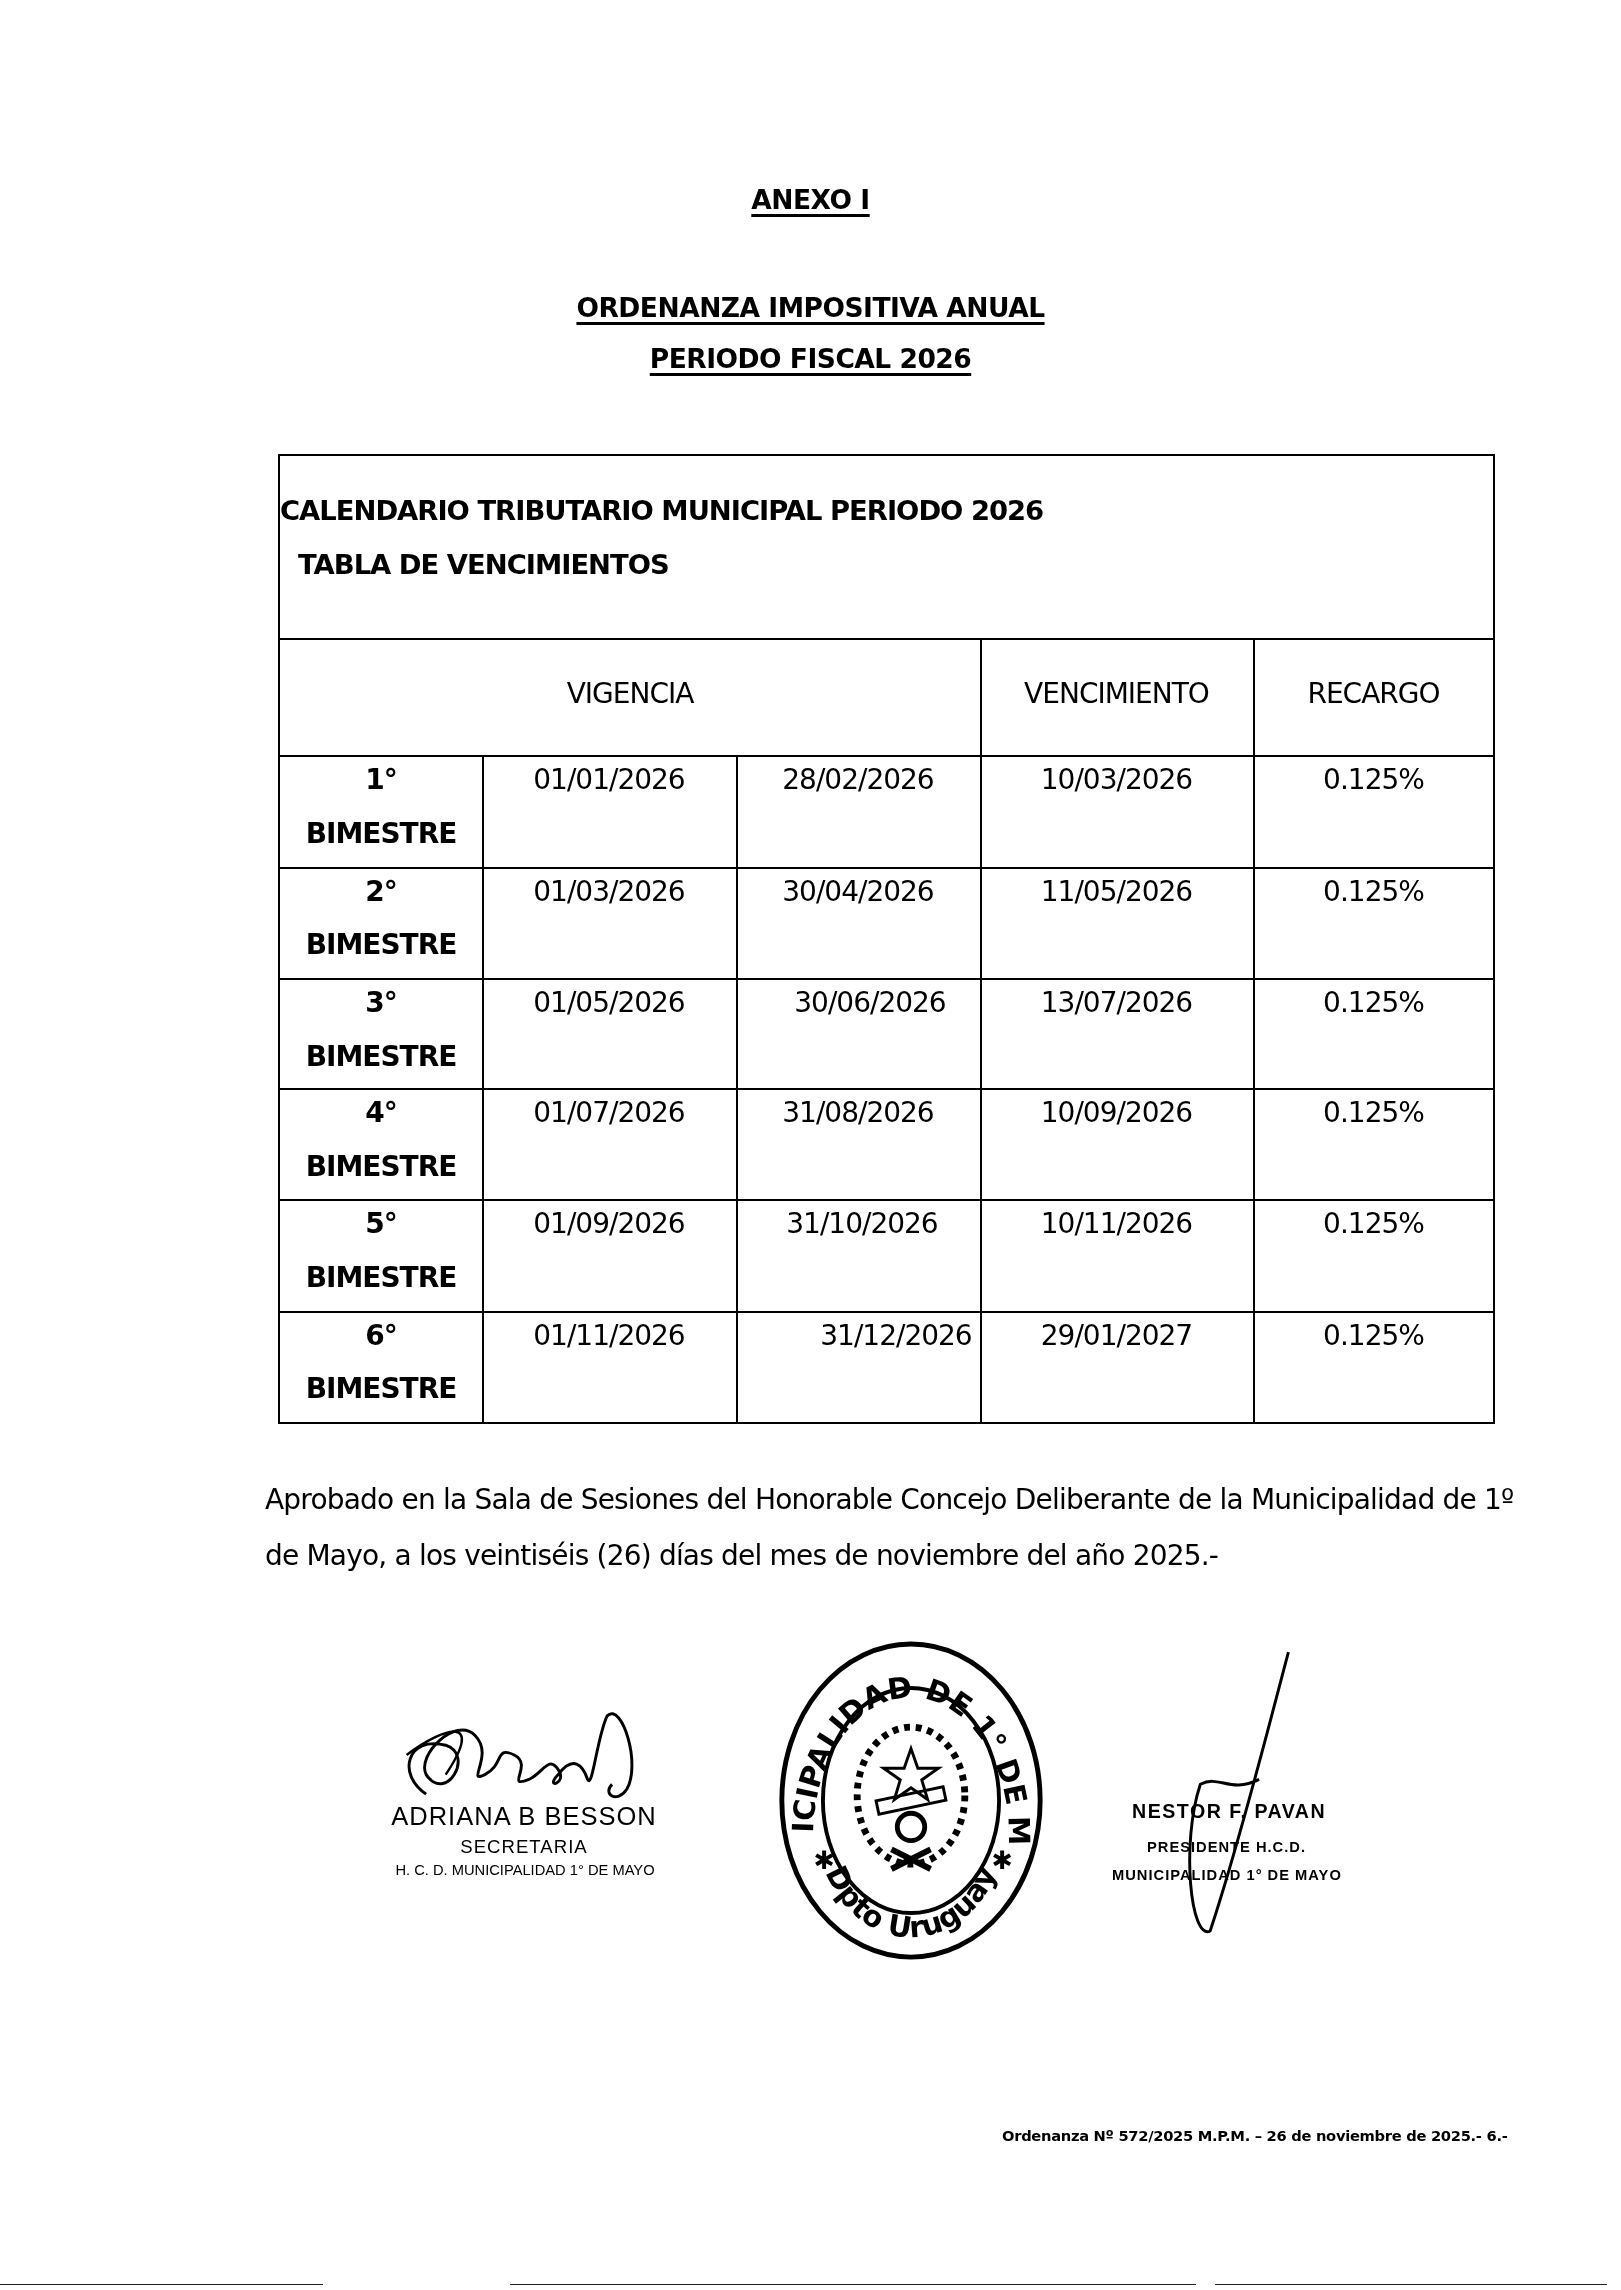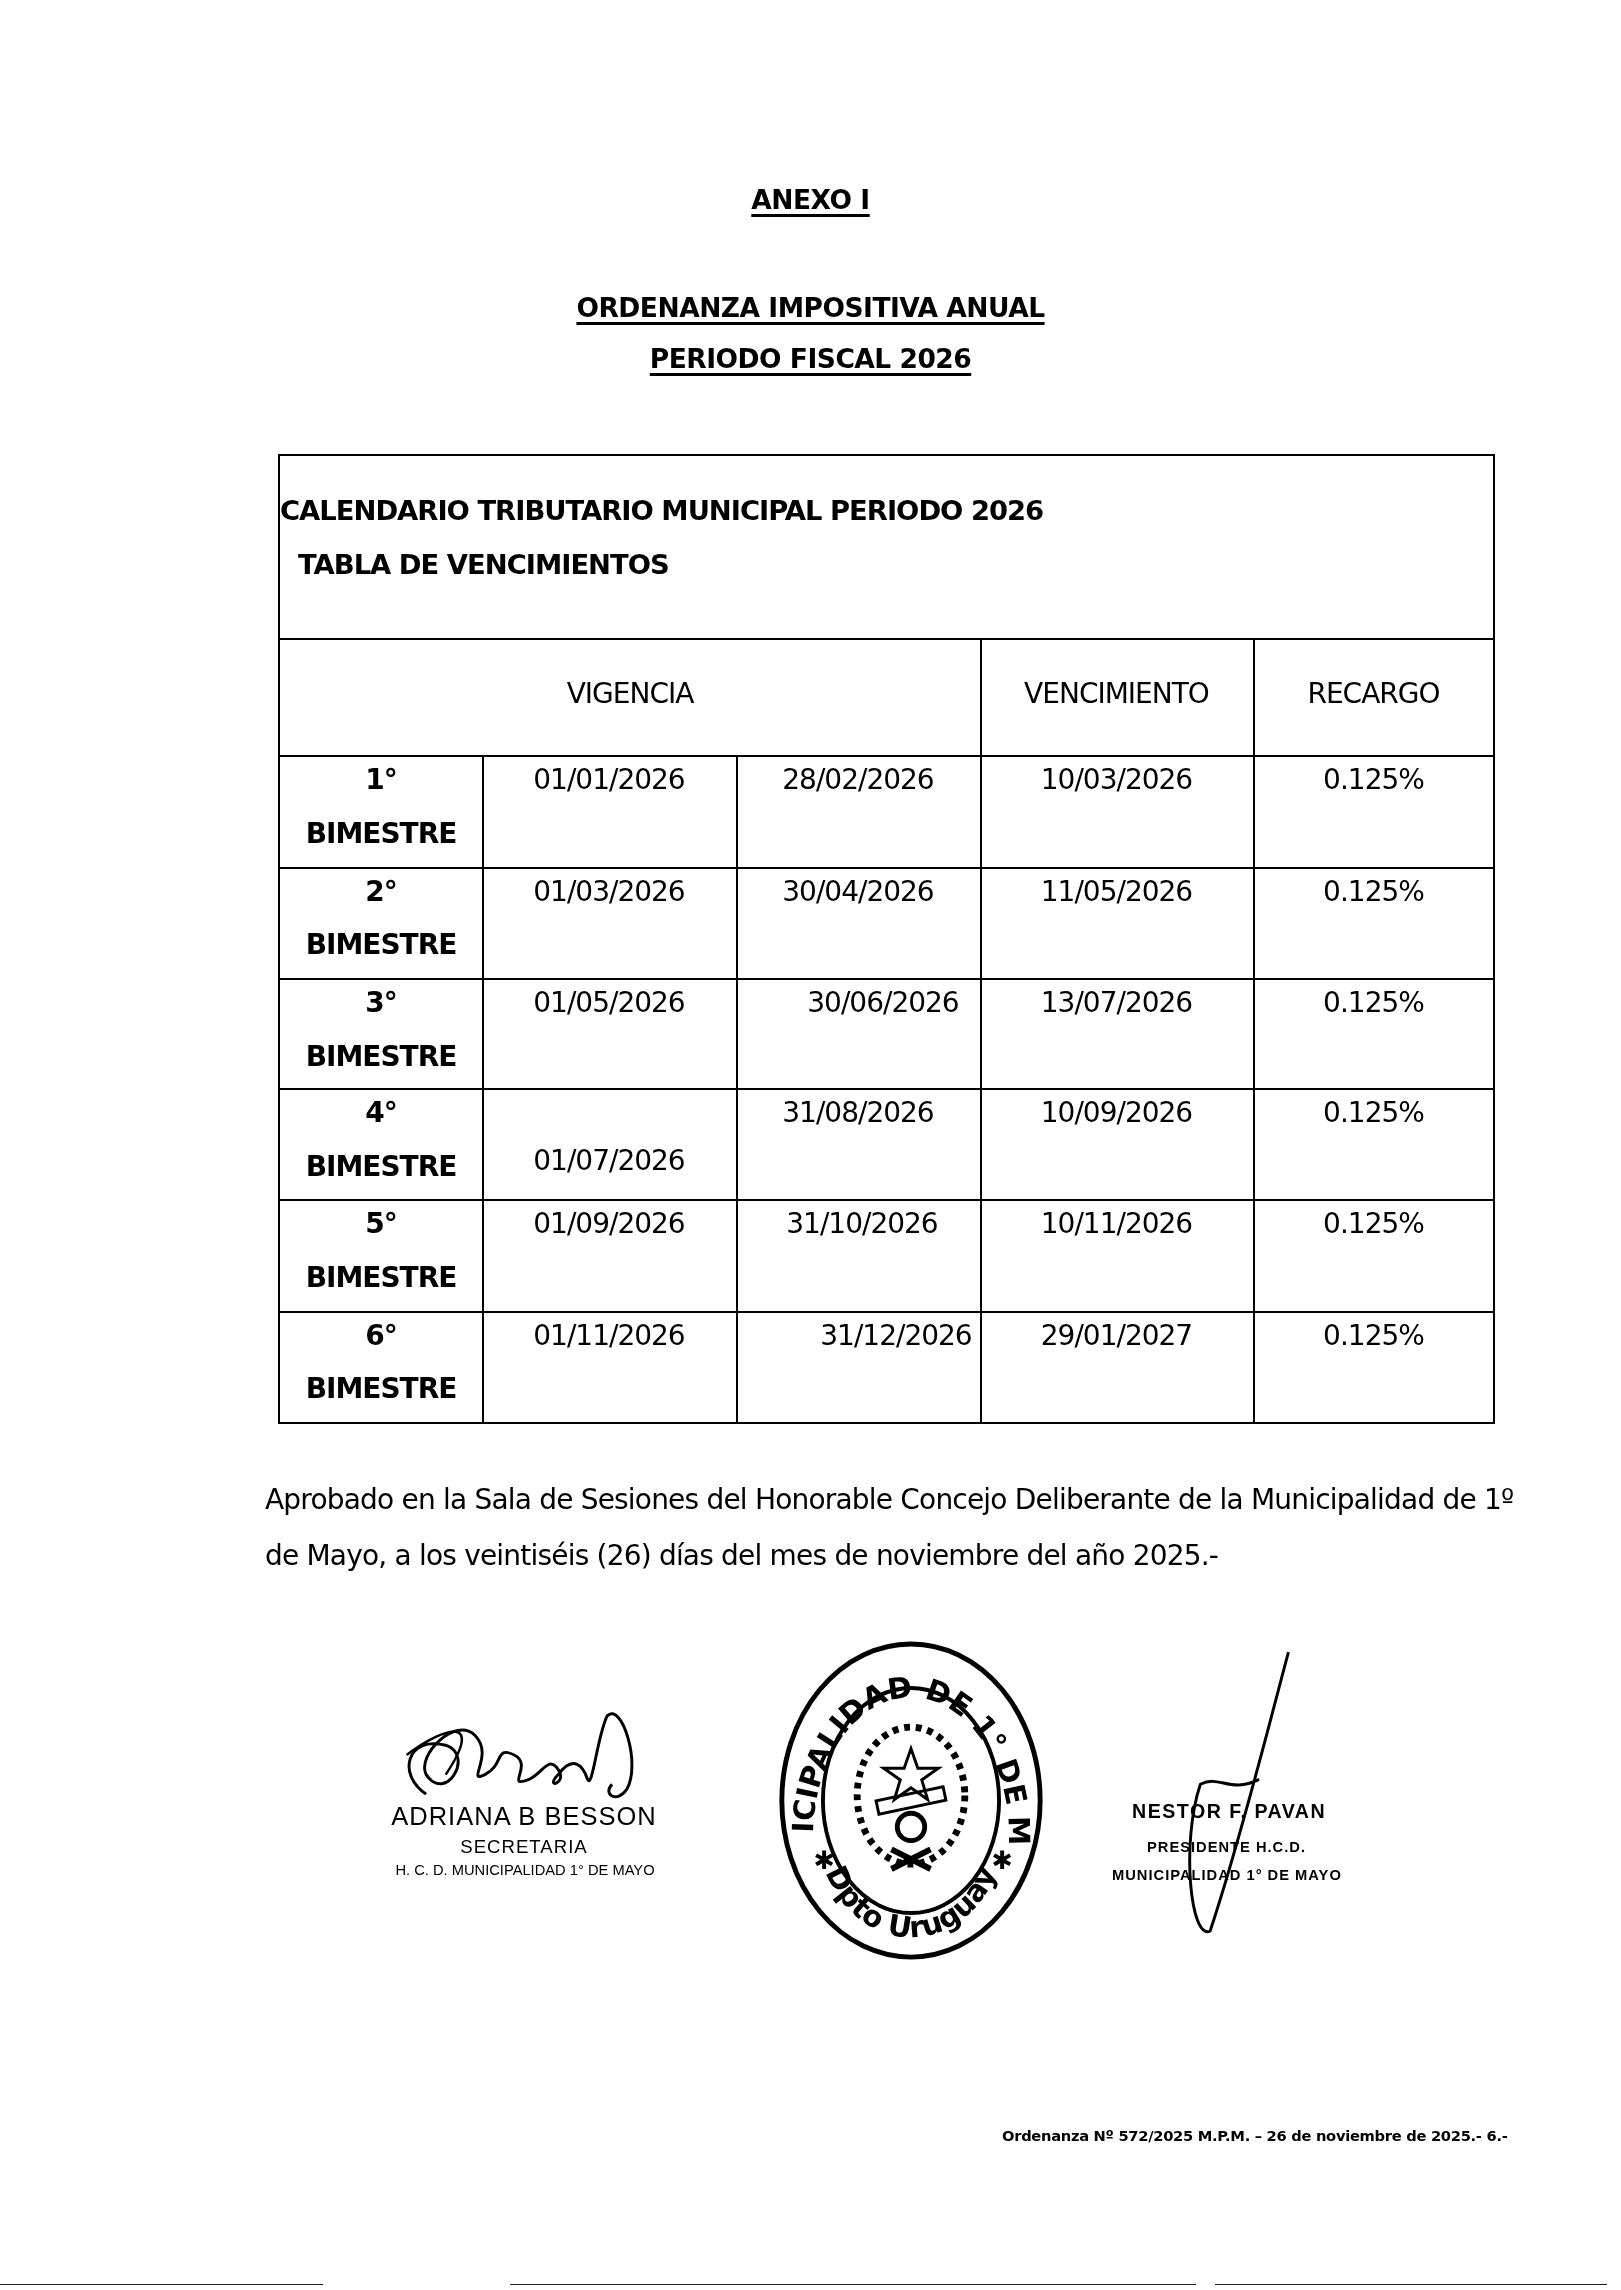--- a/index.html
+++ b/index.html
@@ -63,29 +63,29 @@
     <div class="cell" style="left:202px; width:254px; top:419px;">01/03/2026</div>
     <div class="cell" style="left:456px; width:244px; top:419px;">30/04/2026</div>
     <div class="cell" style="left:700px; width:273px; top:419px;">11/05/2026</div>
     <div class="cell" style="left:973px; width:241px; top:419px;">0.125%</div>
   </div>
 
   <div>
     <div class="cell ord" style="left:0; width:202px; top:530px;">3°</div>
     <div class="bim" style="left:0; width:202px; top:584px;">BIMESTRE</div>
     <div class="cell" style="left:202px; width:254px; top:530px;">01/05/2026</div>
-    <div class="cell" style="left:456px; width:268px; top:530px;margin-left:13px;">30/06/2026</div>
+    <div class="cell" style="left:456px; width:268px; top:530px;">30/06/2026</div>
     <div class="cell" style="left:700px; width:273px; top:530px;">13/07/2026</div>
     <div class="cell" style="left:973px; width:241px; top:530px;">0.125%</div>
   </div>
 
   <div>
     <div class="cell ord" style="left:0; width:202px; top:640px;">4°</div>
     <div class="bim" style="left:0; width:202px; top:694px;">BIMESTRE</div>
-    <div class="cell" style="left:202px; width:254px; top:640px;margin-top:48px;">01/07/2026</div>
+    <div class="cell" style="left:202px; width:254px; top:640px;">01/07/2026</div>
     <div class="cell" style="left:456px; width:244px; top:640px;">31/08/2026</div>
     <div class="cell" style="left:700px; width:273px; top:640px;">10/09/2026</div>
     <div class="cell" style="left:973px; width:241px; top:640px;">0.125%</div>
   </div>
 
   <div>
     <div class="cell ord" style="left:0; width:202px; top:751px;">5°</div>
     <div class="bim" style="left:0; width:202px; top:805px;">BIMESTRE</div>
     <div class="cell" style="left:202px; width:254px; top:751px;">01/09/2026</div>
     <div class="cell" style="left:456px; width:252px; top:751px;">31/10/2026</div>

